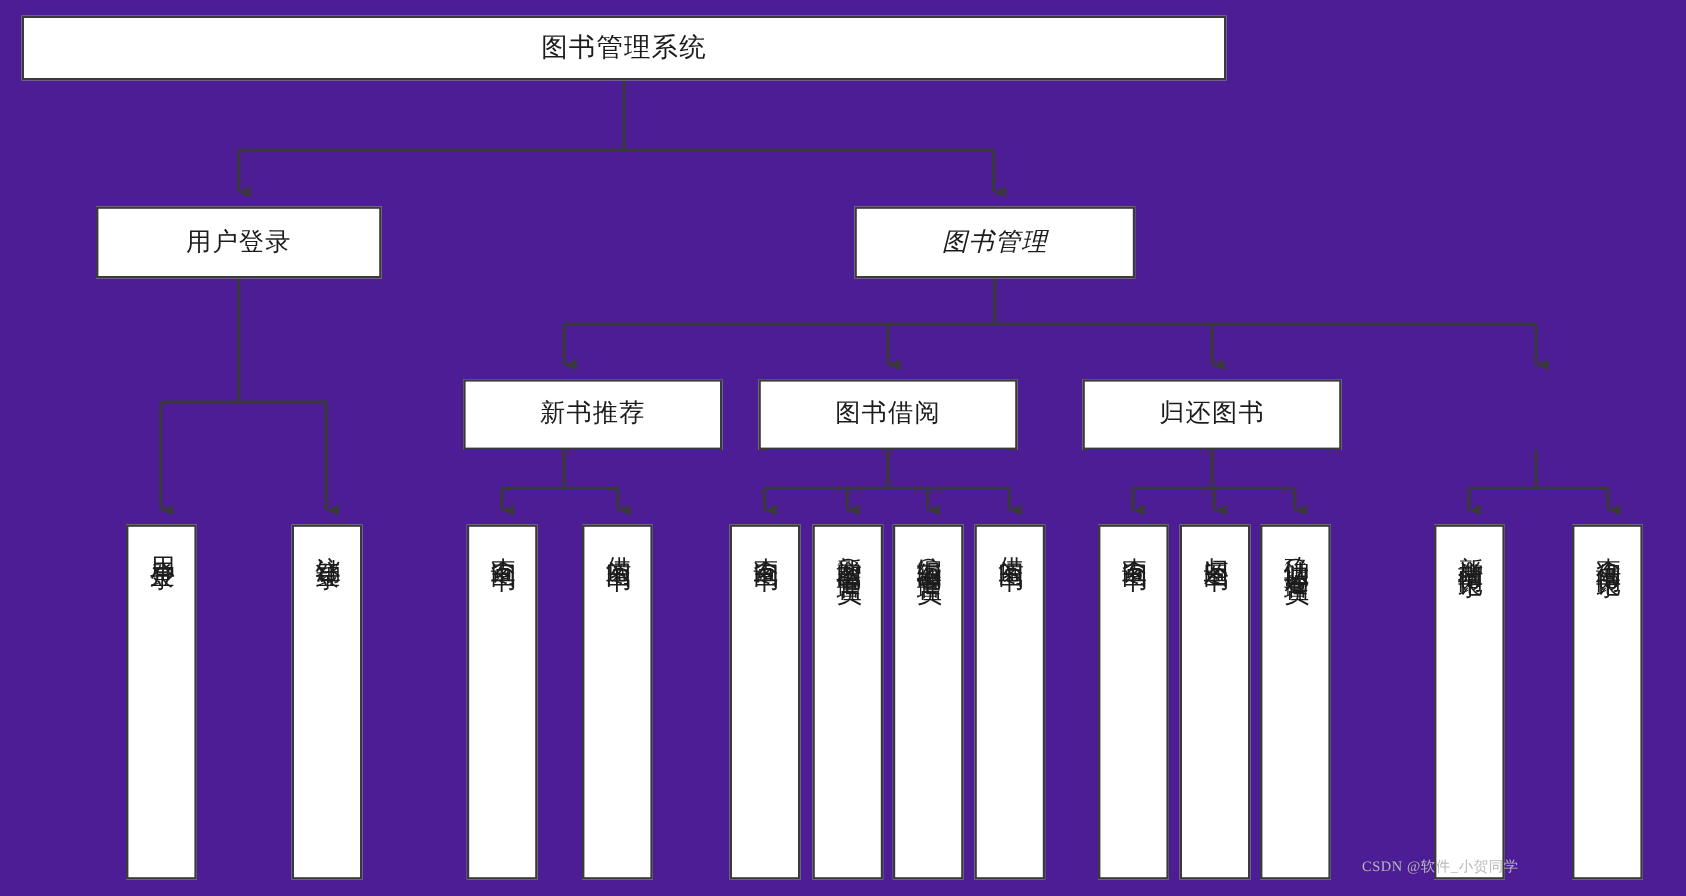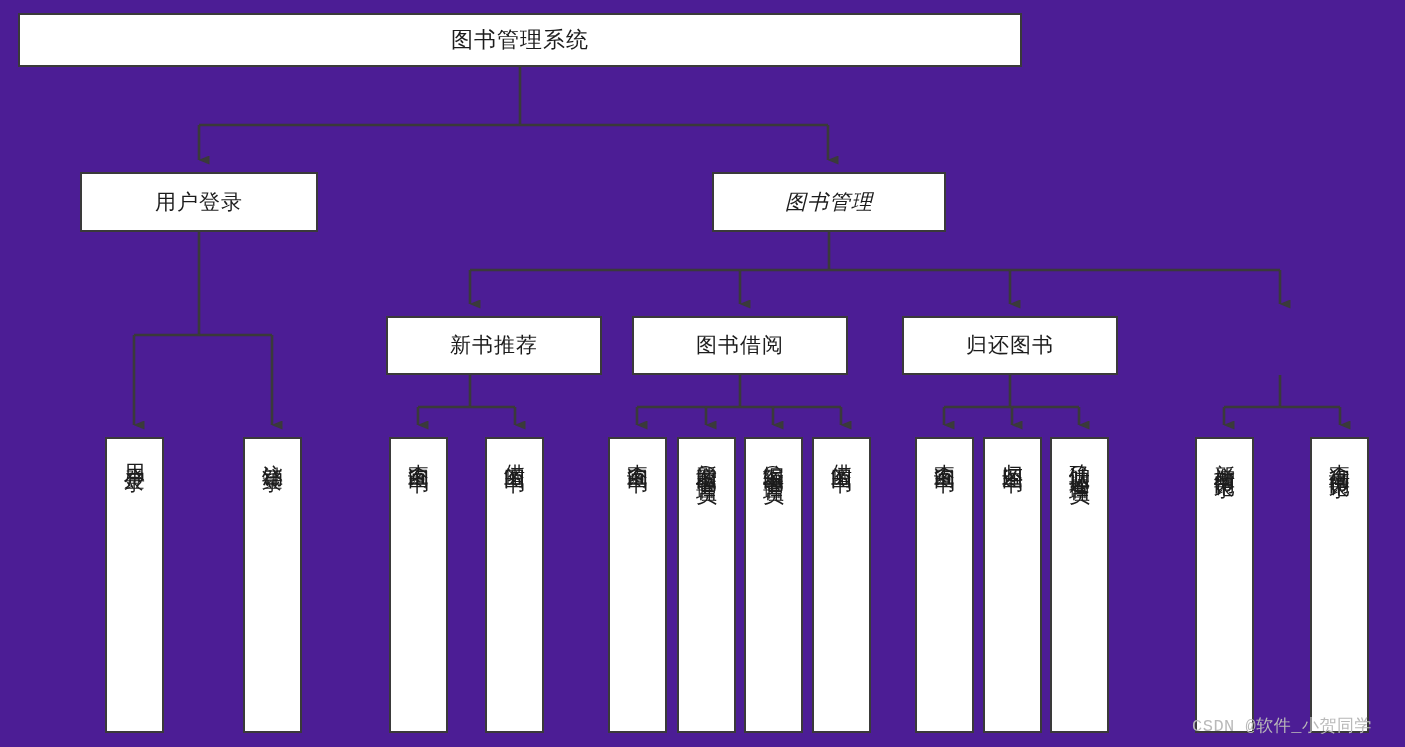--- a/index.html
+++ b/index.html
@@ -60,28 +60,28 @@
     text-orientation: upright;
     font-size: 21px;
     letter-spacing: 3px;
     line-height: 1.05;
     white-space: normal;
   }
   #root-node .node-label { font-size: 22px; }
 
   #watermark {
     position: absolute;
-    left: 1192px;
+    left: 1135px;
     top: 714px;
-    font-size: 17px;
+    font-size: 12px;
     color: #b9b9b9;
     letter-spacing: 0.5px;
     z-index: 5;
     white-space: nowrap;
-    font-family: Liberation Mono, monospace;
+    font-family: Liberation Serif, serif;
   }
 </style>
 </head>
 <body>
 
 <div id="diagram-root">
 
   <svg id="edge-layer" viewBox="0 0 1405 747" width="1405" height="747" xmlns="http://www.w3.org/2000/svg">
     <defs>
       <marker id="arrowhead" markerWidth="9" markerHeight="11" refX="4.5" refY="10.5" orient="auto" markerUnits="userSpaceOnUse">

